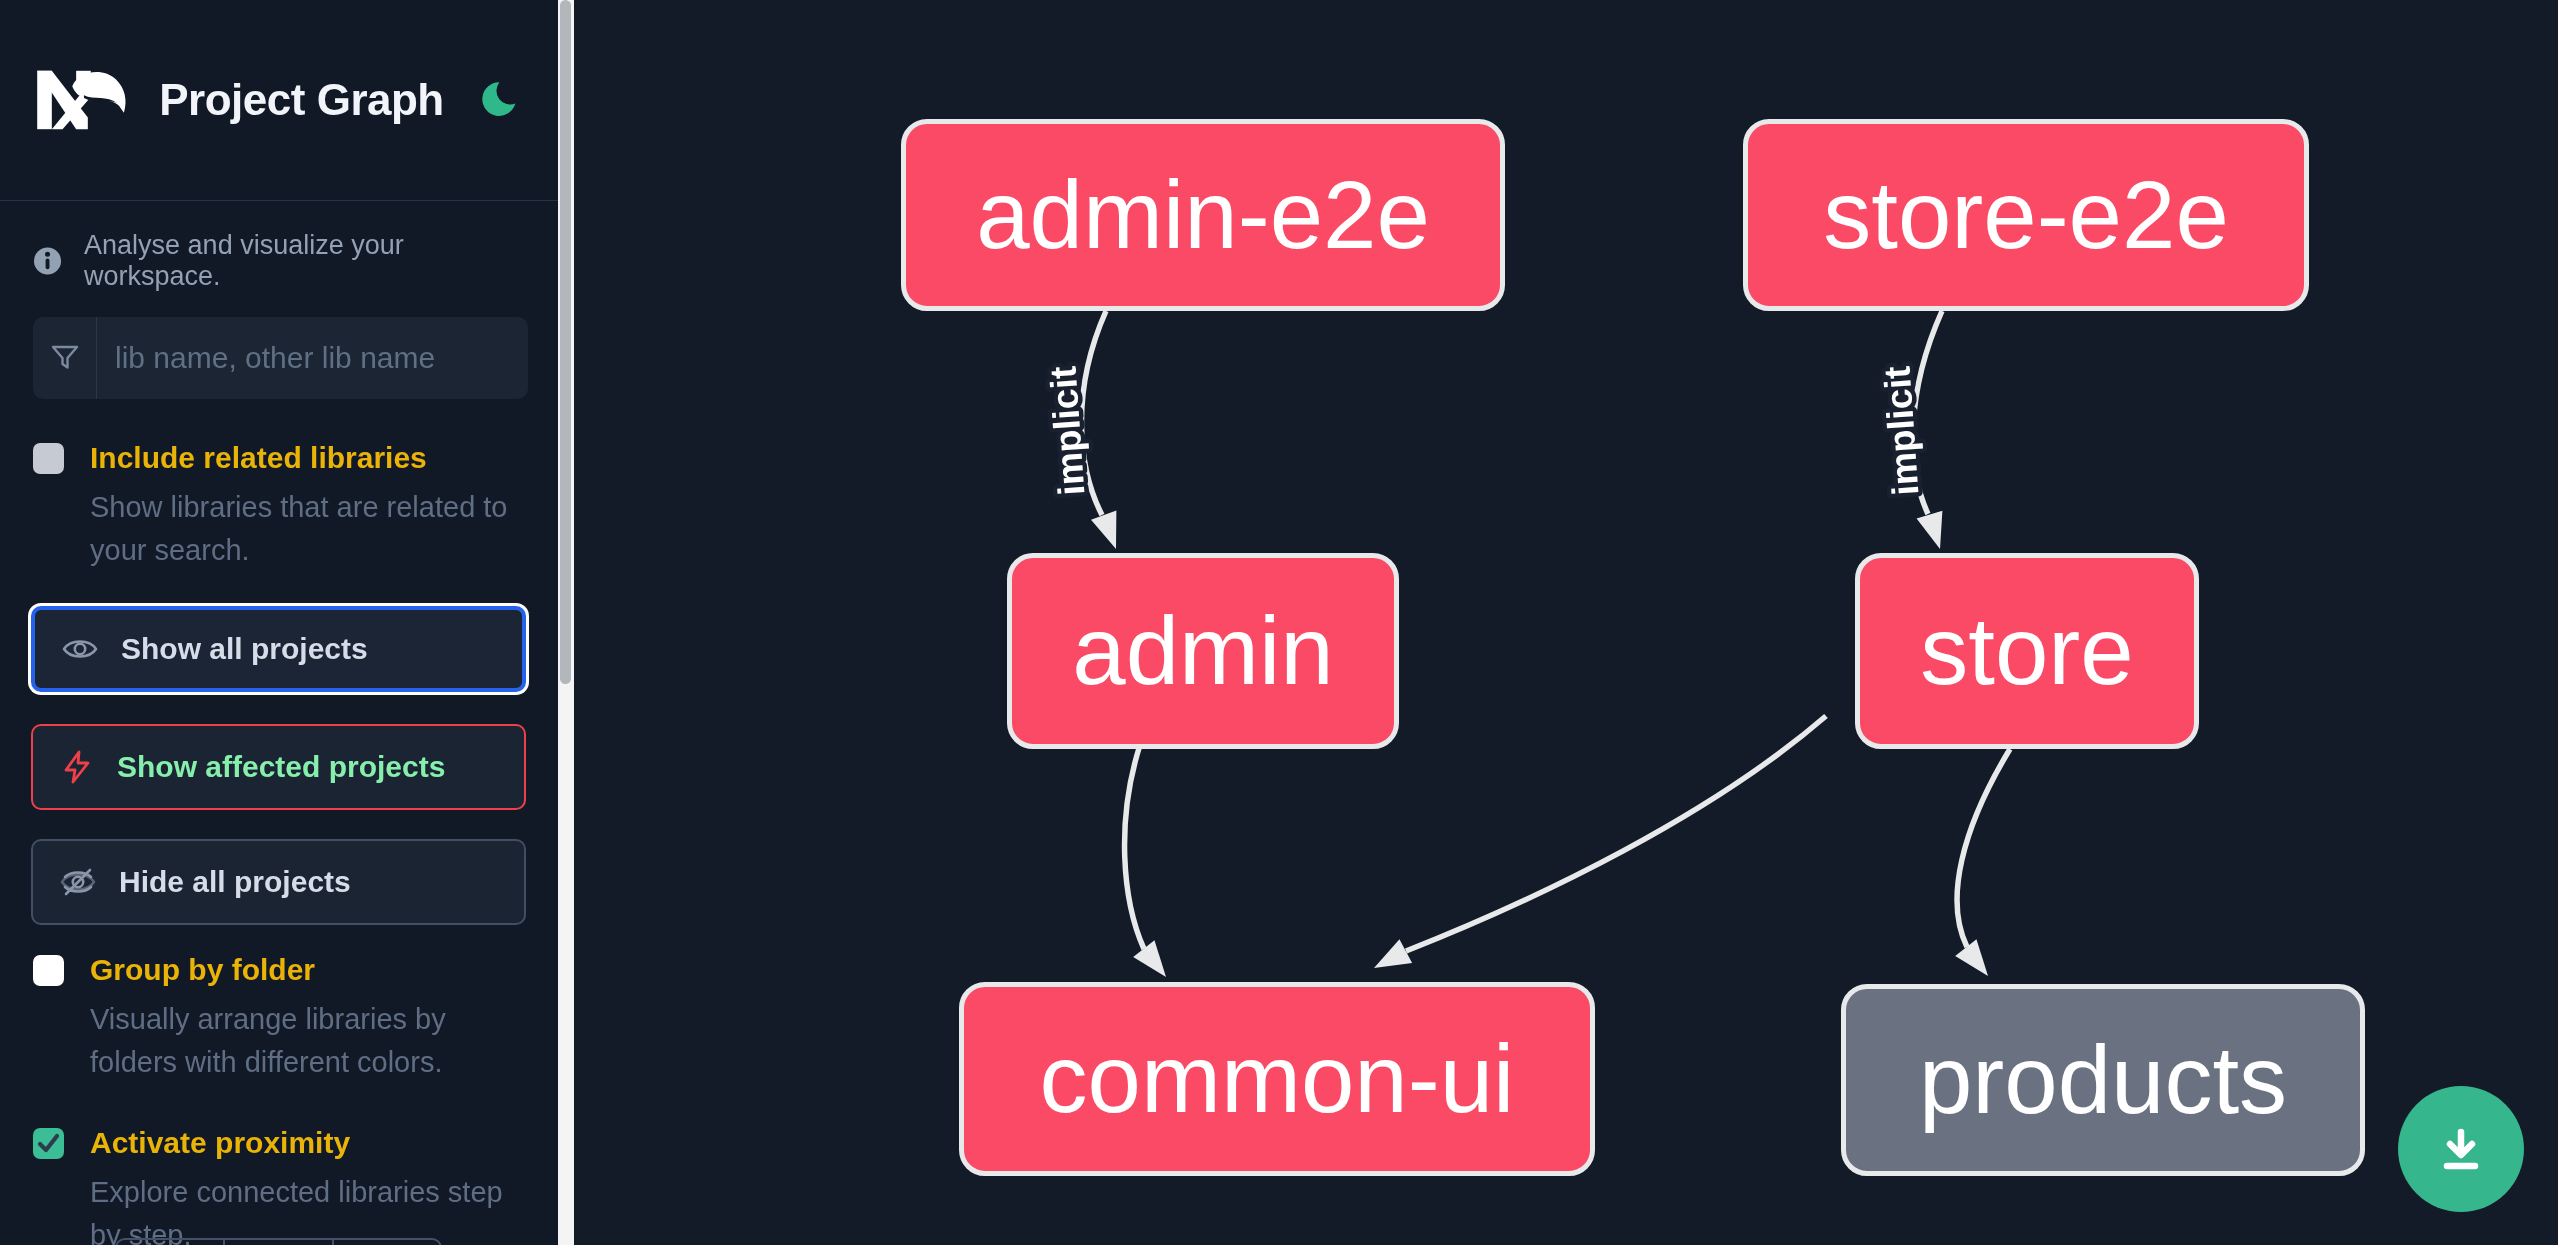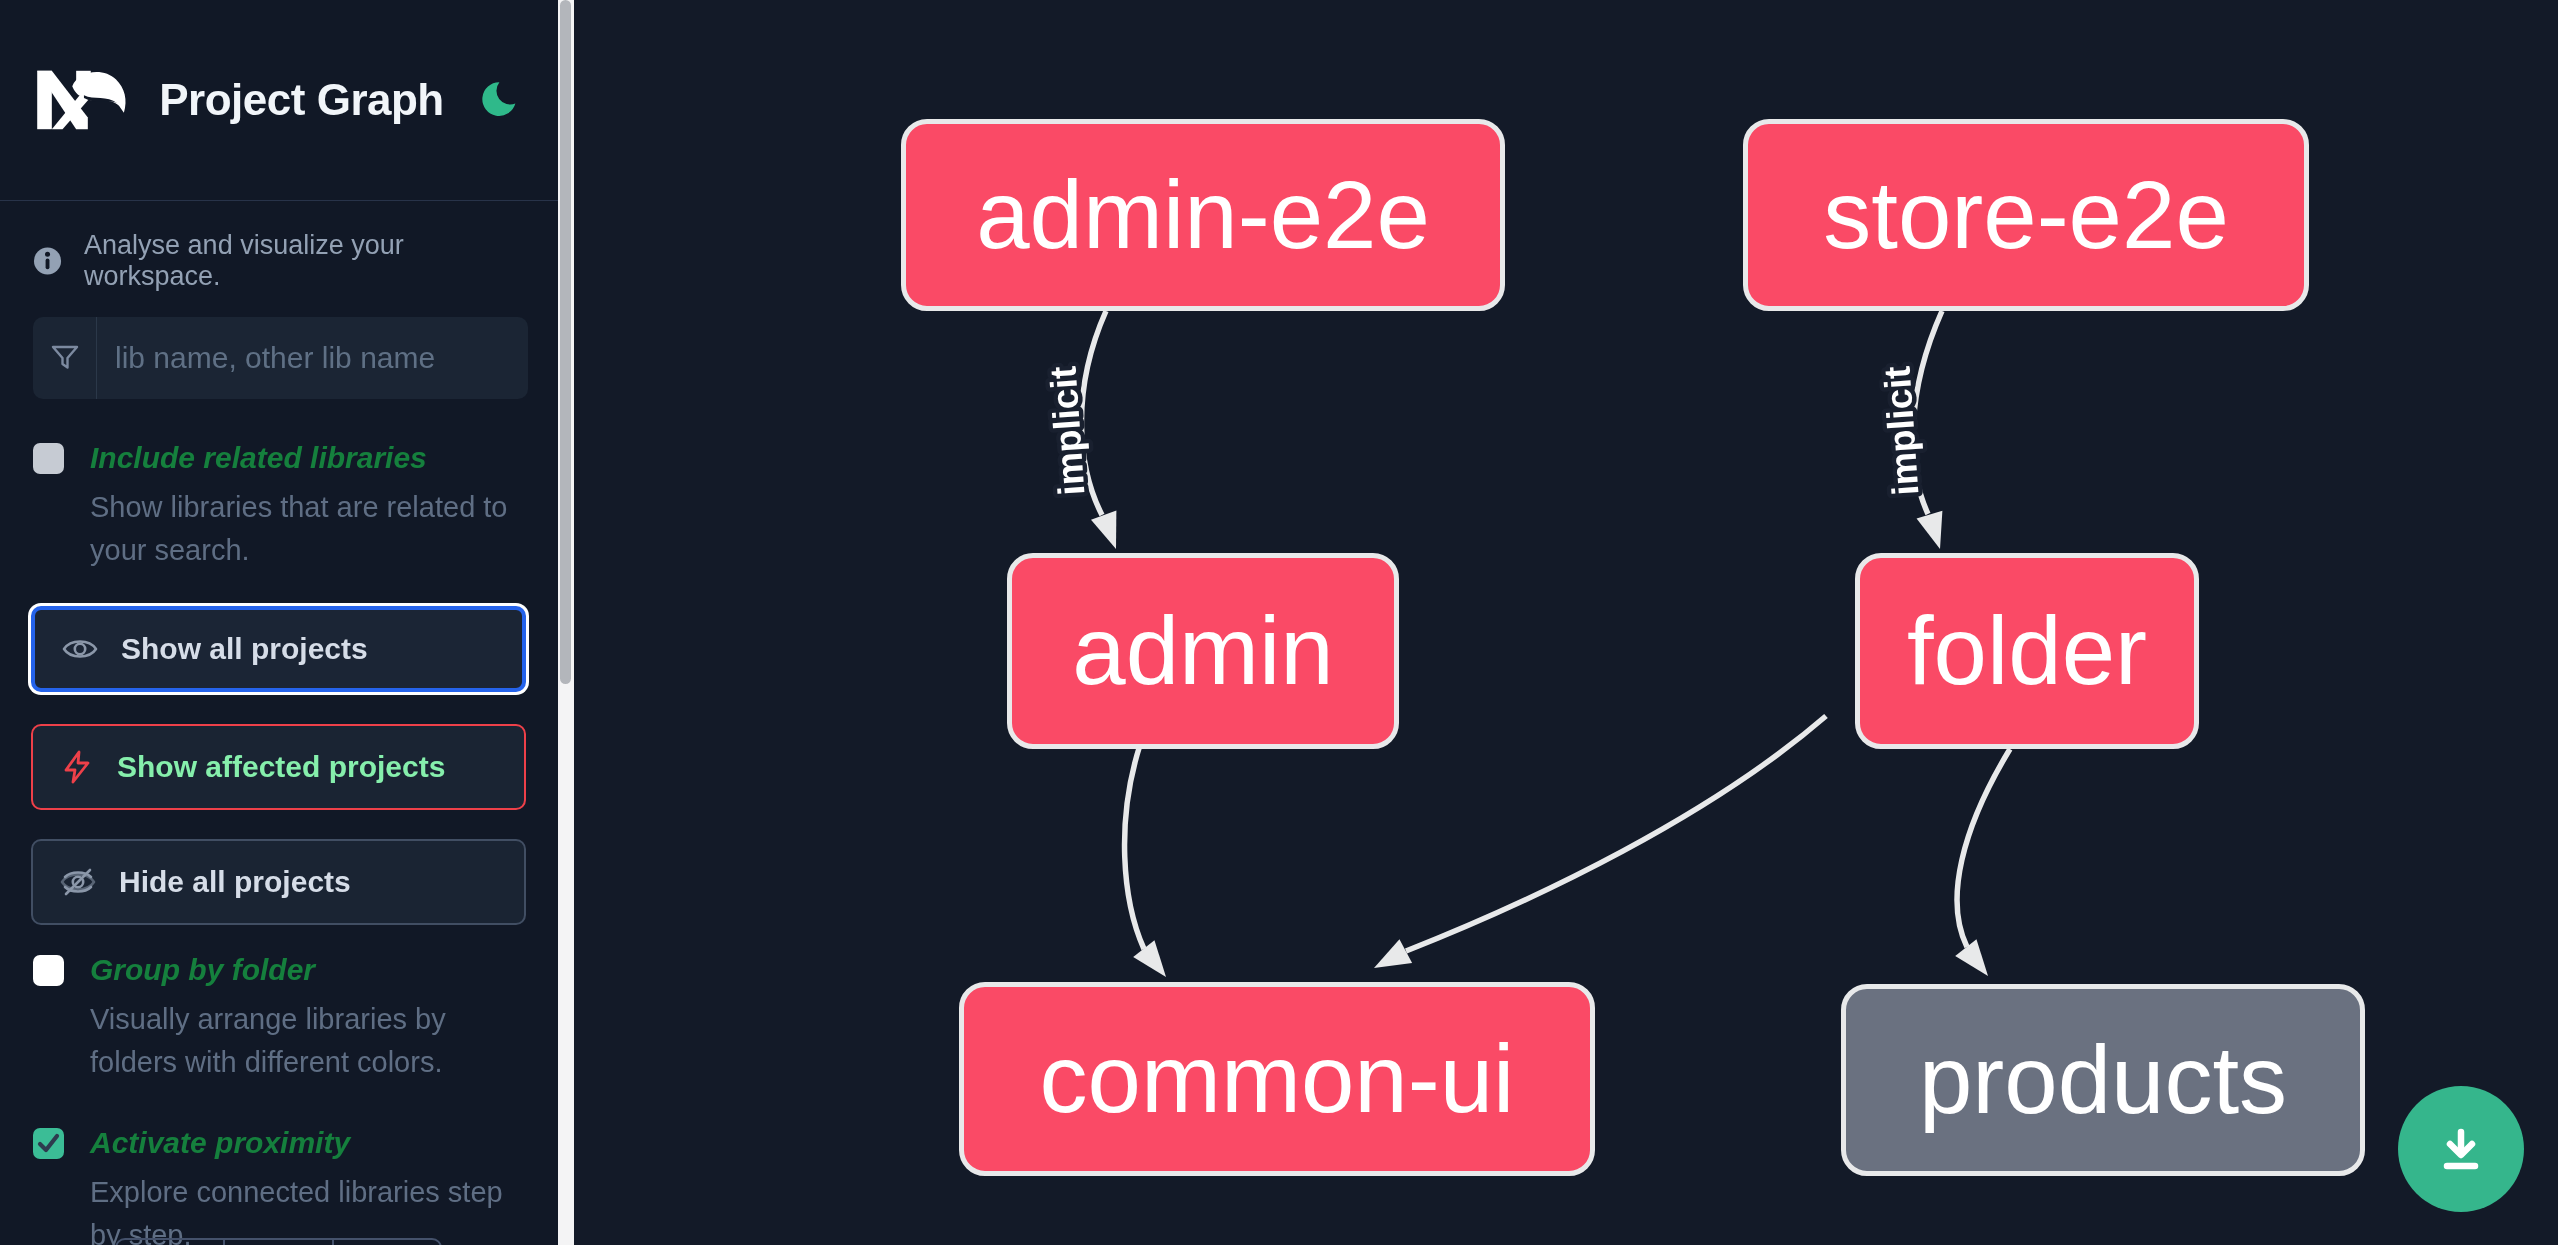--- a/index.html
+++ b/index.html
@@ -47,21 +47,21 @@
   }
   .search-box input::placeholder { color:#5f7085; }
   .toggle-block { position:absolute; left:33px; width:500px; display:flex; gap:26px; }
   .checkbox {
     width:31px; height:31px; border-radius:7px; margin-top:3px; flex:0 0 auto;
     background:#c6cbd3; position:relative; cursor:pointer;
   }
   .checkbox.white { background:#ffffff; }
   .checkbox.checked { background:#3bbd96; }
   .toggle-text { width:460px; }
-  .toggle-label { font-size:30px; font-weight:700; color:#15803d; line-height:1.2; display:block;font-style:italic; }
+  .toggle-label { font-size:30px; font-weight:700; color:#eab308; line-height:1.2; display:block; }
   .toggle-desc { font-size:29px; font-weight:400; color:#5f6e84; line-height:1.48; margin-top:10px; display:block; }
   .sb-btn {
     position:absolute; left:31px; width:495px; height:86px;
     background:#1a2433; border:2px solid #414e63; border-radius:10px;
     display:flex; align-items:center; gap:22px; padding:0 0 0 26px;
     font-family:"Liberation Sans", sans-serif;
     font-size:30px; font-weight:700; color:#d6dde8; cursor:pointer;
   }
   .sb-btn.focused { border:4px solid #2563eb; box-shadow:0 0 0 3px #ffffff; background:#1b2535; }
   .sb-btn.affected { border:2px solid #ee4049; color:#86efac; }
@@ -225,21 +225,21 @@
 <div class="node affected" style="left:874px;top:119px;width:604px;height:192px">
   <span>admin-e2e</span>
 </div>
 <div class="node affected" style="left:1716px;top:119px;width:566px;height:192px">
   <span>store-e2e</span>
 </div>
 <div class="node affected" style="left:980px;top:553px;width:392px;height:196px">
   <span>admin</span>
 </div>
 <div class="node affected" style="left:1828px;top:553px;width:344px;height:196px">
-  <span>folder</span>
+  <span>store</span>
 </div>
 <div class="node affected" style="left:932px;top:982px;width:636px;height:194px">
   <span>common-ui</span>
 </div>
 <div class="node normal" style="left:1814px;top:984px;width:524px;height:192px">
   <span>products</span>
 </div>
 
 <button class="fab" aria-label="download image">
   <svg width="58" height="58" viewBox="0 0 58 58" fill="none" stroke="#ffffff" stroke-width="6.5" stroke-linecap="round" stroke-linejoin="round">

